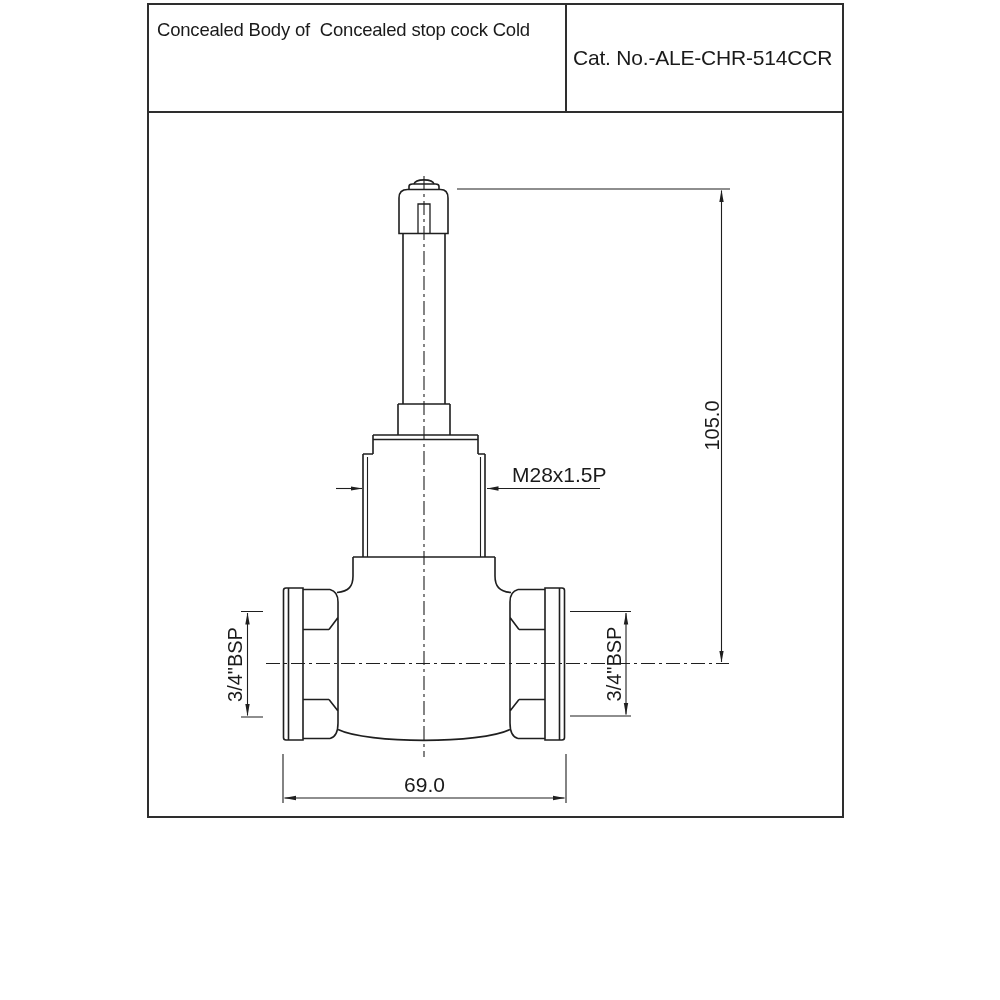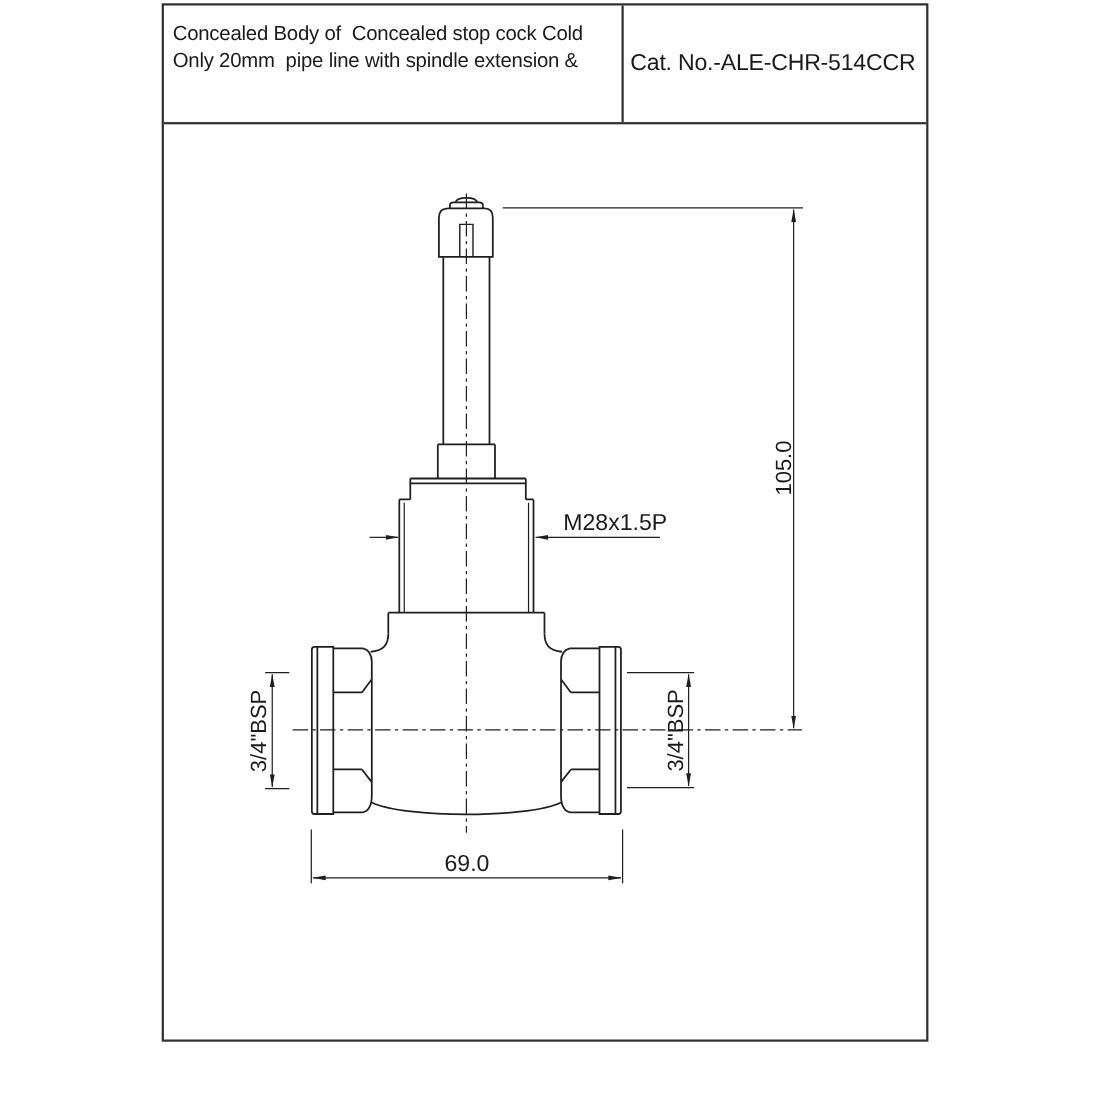--- a/index.html
+++ b/index.html
@@ -1,38 +1,37 @@
 <!DOCTYPE html>
 <html><head>
 <meta charset="utf-8">
 <style>
   html,body{margin:0;padding:0;background:#ffffff;}
   .page{position:relative;width:1000px;height:1000px;background:#ffffff;
         font-family:"Liberation Sans",sans-serif;color:#1a1a1a;overflow:hidden;}
-  .frame{position:absolute;left:147px;top:3px;width:697px;height:944px;
+  .frame{position:absolute;left:147px;top:3px;width:697px;height:815px;
          border:2px solid #2e2e2e;box-sizing:border-box;}
   .title-block{position:absolute;left:0;top:0;width:100%;height:108px;
                border-bottom:2px solid #2e2e2e;box-sizing:border-box;display:flex;}
   .desc-cell{width:418px;box-sizing:border-box;border-right:2px solid #2e2e2e;
              padding:12px 6px 0 8px;}
   .desc-cell div{font-size:18.5px;line-height:25px;white-space:pre;letter-spacing:-0.2px;}
   .cat-cell{flex:1;display:flex;align-items:center;padding-left:6px;box-sizing:border-box;}
   .cat-cell span{font-size:21px;letter-spacing:-0.2px;white-space:pre;}
   svg.drawing{position:absolute;left:0;top:0;}
   svg text{font-family:"Liberation Sans",sans-serif;fill:#1a1a1a;}
 </style>
 </head>
 <body>
 
 <div class="page">
   <div class="frame">
     <div class="title-block">
       <div class="desc-cell">
         <div>Concealed Body of  Concealed stop cock Cold</div>
-        <div>Only 20mm  pipe line with spindle extension &amp;</div>
       </div>
       <div class="cat-cell">
         <span>Cat. No.-ALE-CHR-514CCR</span>
       </div>
     </div>
   </div>
 
   <svg class="drawing" width="1000" height="1000" viewBox="0 0 1000 1000">
     <defs>
       <marker id="arr" viewBox="0 0 12 6" refX="11.5" refY="3" markerWidth="12" markerHeight="6" markerUnits="userSpaceOnUse" orient="auto-start-reverse">

